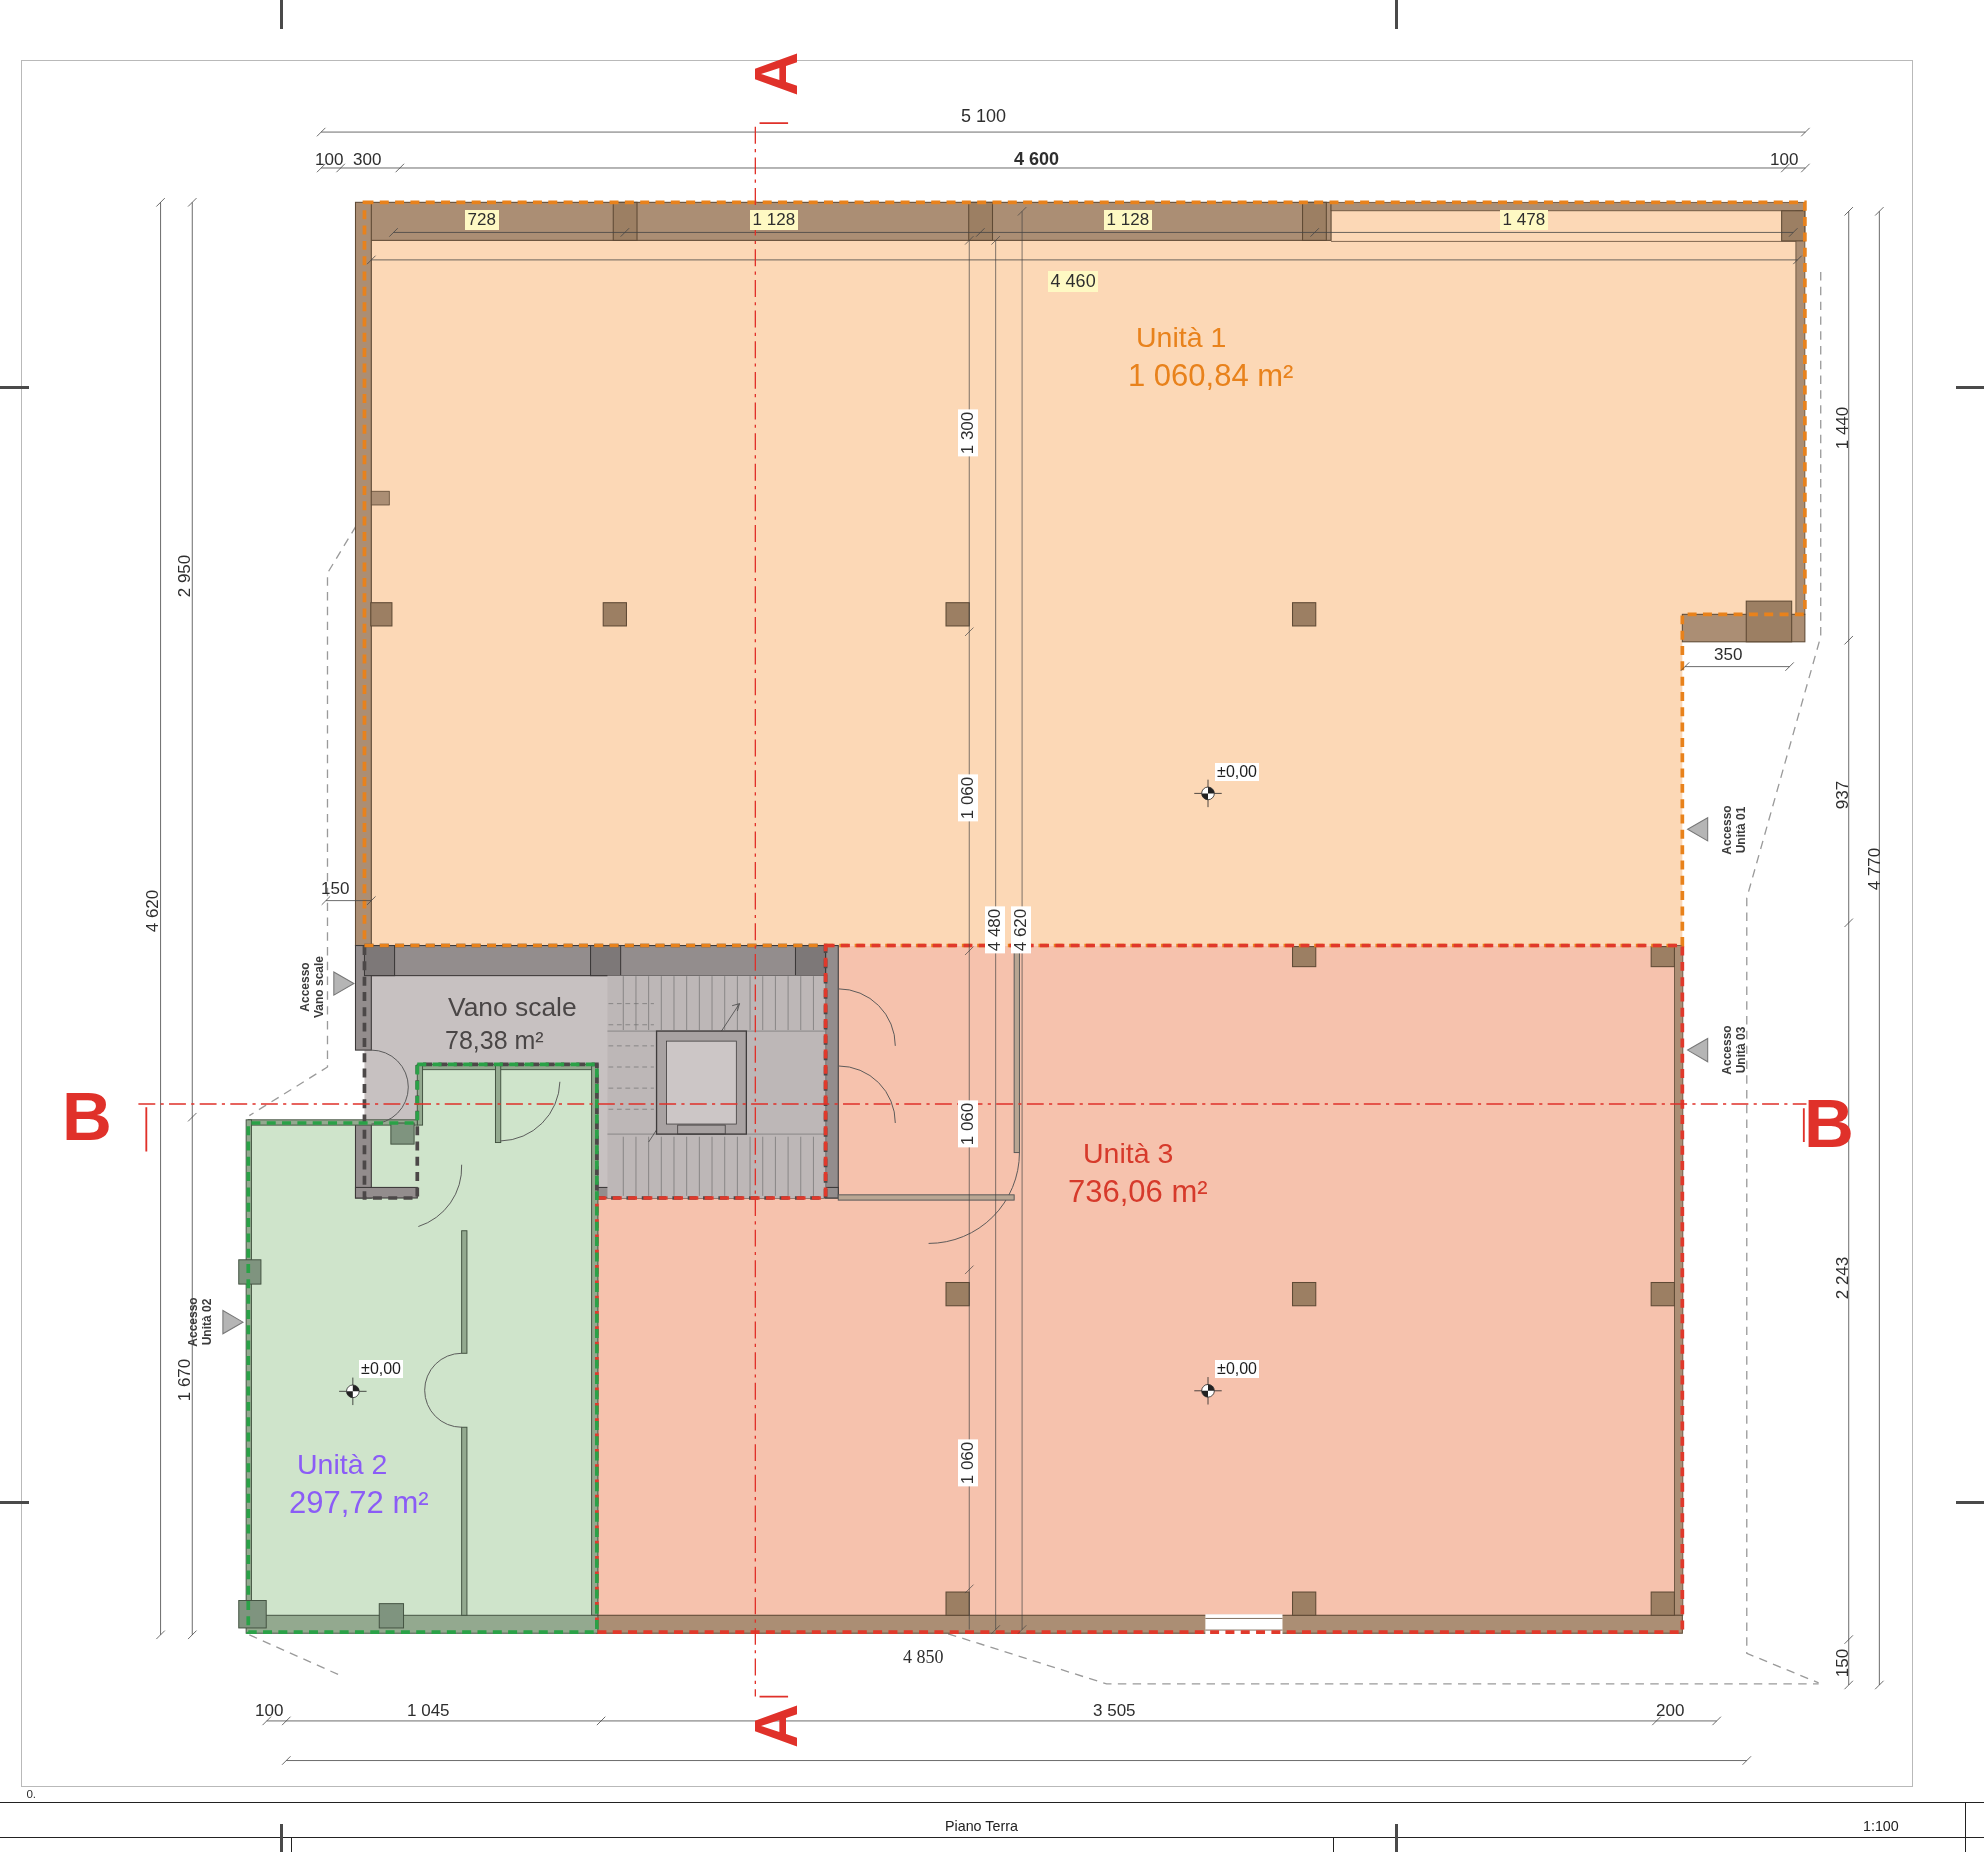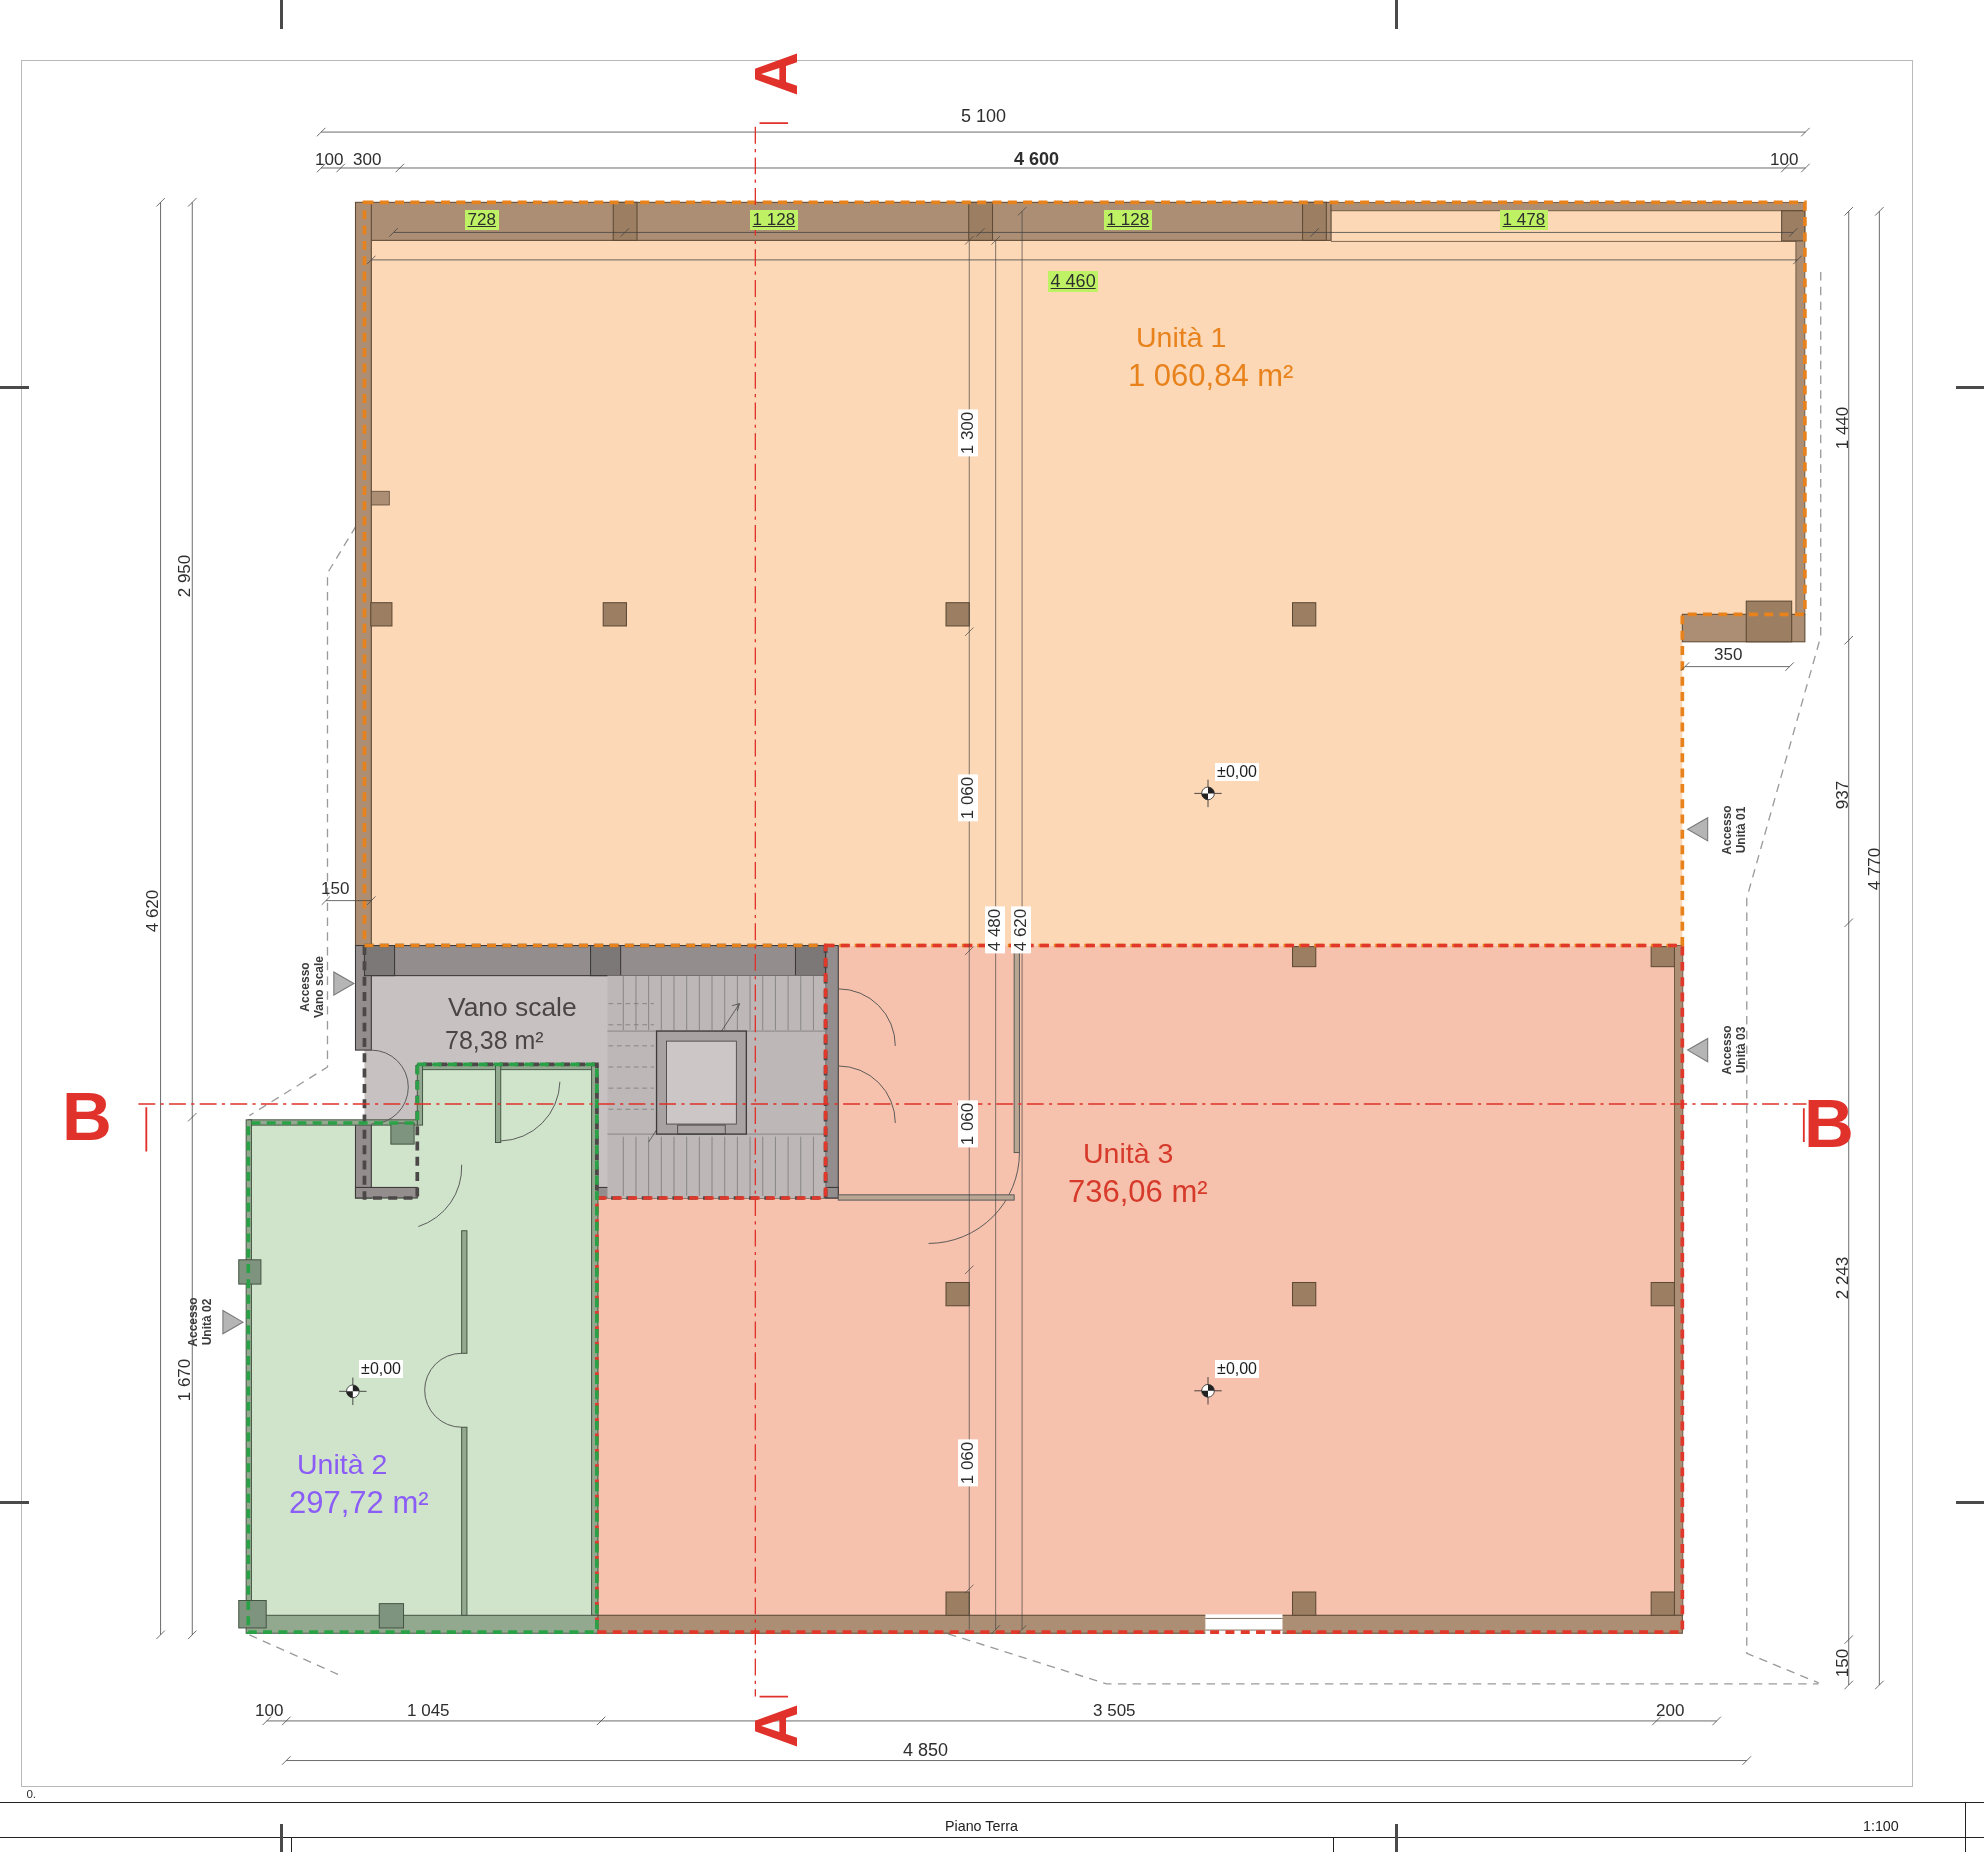--- a/index.html
+++ b/index.html
@@ -5,21 +5,21 @@
   html,body{margin:0;padding:0;background:#fff;}
   .sheet{position:relative;width:1985px;height:1853px;background:#fff;
          font-family:"Liberation Sans",sans-serif;overflow:hidden;}
   .plan-svg{position:absolute;left:0;top:0;}
   .frame{position:absolute;left:21px;top:60px;width:1890px;height:1725px;
          border:1.1px solid #b9b9b9;}
   .hline{position:absolute;left:0;width:1985px;background:#222;height:1.1px;}
   .vdiv{position:absolute;width:1.1px;background:#222;}
   .cropmark{position:absolute;background:#4a4a4a;}
   .lbl{position:absolute;color:#2e2e2e;font-size:17px;white-space:nowrap;}
-  .wbg{background:#bef264;padding:0 2.6px;text-decoration:underline;}
+  .wbg{background:#fef9c3;padding:0 2.6px;}
   .rot{transform:translate(-50%,-50%) rotate(-90deg);}
   .ctr{transform:translate(-50%,-50%);}
   .rotwbg{transform:translate(-50%,-50%) rotate(-90deg);background:#fff;padding:0 2.1px;}
   .dim34{font-size:18px;}
   .unit-name{font-size:28.5px;}
   .unit-area{font-size:31px;}
   .u1{color:#e8821c;}
   .u2{color:#8b5cf6;}
   .u3{color:#d63a2b;}
   .uv{color:#4a4646;}
@@ -244,21 +244,21 @@
   <div class="lbl rot" style="left:1843px;top:795px;">937</div>
   <div class="lbl" style="left:1714px;top:645px;">350</div>
   <div class="lbl rot" style="left:1875px;top:869px;">4 770</div>
   <div class="lbl rot" style="left:1843px;top:1278px;">2 243</div>
   <div class="lbl rot" style="left:1843px;top:1663px;">150</div>
 
   <div class="lbl" style="left:255px;top:1701px;">100</div>
   <div class="lbl" style="left:407px;top:1701px;">1 045</div>
   <div class="lbl" style="left:1093px;top:1701px;">3 505</div>
   <div class="lbl" style="left:1656px;top:1701px;">200</div>
-  <div class="lbl dim34" style="left:903px;top:1740px;">4 850</div>
+  <div class="lbl dim34" style="left:903px;top:1647px;font-family:Liberation Serif, serif;">4 850</div>
 
   <div class="lbl rotwbg" style="left:968px;top:433px;">1 300</div>
   <div class="lbl rotwbg" style="left:968px;top:798px;">1 060</div>
   <div class="lbl rotwbg" style="left:968px;top:1124px;">1 060</div>
   <div class="lbl rotwbg" style="left:968px;top:1463px;">1 060</div>
   <div class="lbl rotwbg" style="left:995px;top:930px;">4 480</div>
   <div class="lbl rotwbg" style="left:1021px;top:930px;">4 620</div>
 
   <div class="lbl unit-name u1" style="left:1136px;top:321px;">Unità 1</div>
   <div class="lbl unit-area u1" style="left:1128px;top:358px;">1 060,84 m²</div>

